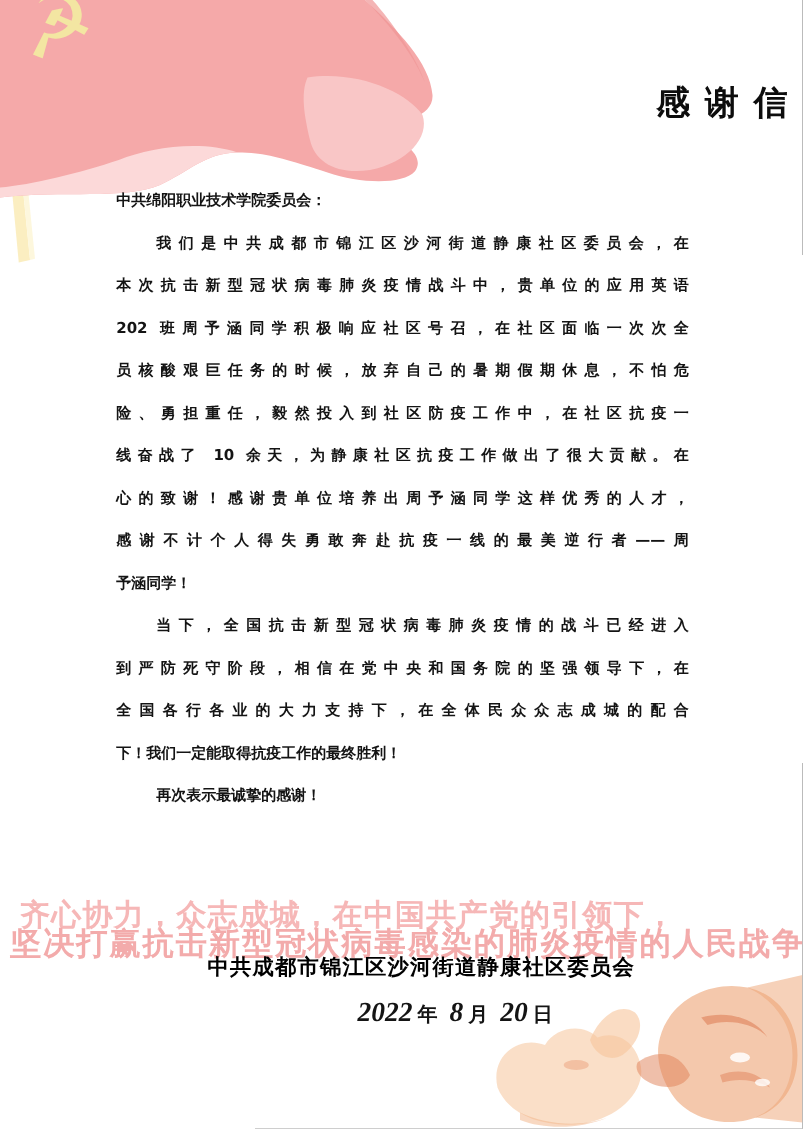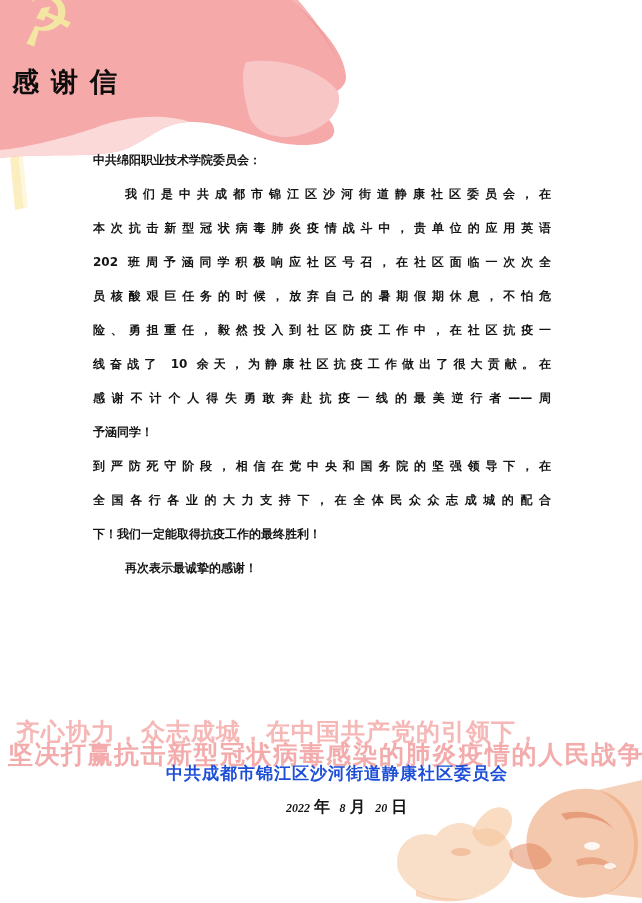--- a/index.html
+++ b/index.html
@@ -11,21 +11,21 @@
   
   .flag-wrap{position:absolute;left:0;top:0;width:360px;height:230px;z-index:1;}
   .emblem{
     position:absolute;left:16px;top:-12px;z-index:2;
     font-size:66px;color:#f3e6a2;transform:rotate(-14deg);
     font-family:"DejaVu Sans",sans-serif;line-height:1;
   }
   
   .title{
     position:absolute;left:0;top:64px;width:642px;z-index:3;
-    text-align:left;font-size:27px;font-weight:700;
+    text-align:right;font-size:27px;font-weight:700;
     letter-spacing:12px;padding-left:12px;box-sizing:border-box;color:#0d0d0d;
   }
   
   .body{
     position:absolute;left:93px;top:143px;width:458px;z-index:3;
     font-size:12px;font-weight:700;color:#141414;
   }
   .body-line{height:34px;line-height:34px;white-space:nowrap;}
   .body-line.justify{
     white-space:normal;
@@ -33,29 +33,29 @@
     text-justify:inter-character;
   }
   .body-line.indent{text-indent:32px;}
   
   .wm{position:absolute;z-index:2;font-weight:700;white-space:nowrap;}
   .wm1{left:16px;top:716px;font-size:24px;letter-spacing:1px;color:#f6b7b7;}
   .wm2{left:8px;top:738px;font-size:25px;letter-spacing:1.5px;color:#f3abab;}
   
   .signature{
     position:absolute;left:166px;top:762px;z-index:3;
-    font-size:17px;font-weight:700;letter-spacing:1px;color:#1d4ed8;white-space:nowrap;
+    font-size:17px;font-weight:700;letter-spacing:1px;color:#000000;white-space:nowrap;
   }
   .date{
     position:absolute;left:282px;top:797px;z-index:3;
     font-size:16px;font-weight:700;color:#141414;white-space:nowrap;
   }
   .date .num{
     font-family:"Liberation Serif",serif;font-style:italic;font-weight:700;
-    margin:0 4px;font-size:12px;text-align:right;
+    margin:0 4px;font-size:22px;text-align:right;
   }
   
   .hands{position:absolute;left:376px;top:774px;width:266px;height:129px;z-index:1;}
 </style>
 </head>
 <body>
 
 <div class="page">
 
   <div class="flag-wrap">
@@ -83,22 +83,24 @@
   <div class="title">感谢信</div>
 
   <div class="body" id="letter-body">
     <div class="body-line">中共绵阳职业技术学院委员会：</div>
   <div class="body-line justify indent">我们是中共成都市锦江区沙河街道静康社区委员会，在</div>
       <div class="body-line justify">本次抗击新型冠状病毒肺炎疫情战斗中，贵单位的应用英语</div>
       <div class="body-line justify">202 班周予涵同学积极响应社区号召，在社区面临一次次全</div>
       <div class="body-line justify">员核酸艰巨任务的时候，放弃自己的暑期假期休息，不怕危</div>
       <div class="body-line justify">险、勇担重任，毅然投入到社区防疫工作中，在社区抗疫一</div>
       <div class="body-line justify">线奋战了 10 余天，为静康社区抗疫工作做出了很大贡献。在</div>
+      <div class="body-line justify">心的致谢！感谢贵单位培养出周予涵同学这样优秀的人才，</div>
       <div class="body-line justify">感谢不计个人得失勇敢奔赴抗疫一线的最美逆行者——周</div>
       <div class="body-line">予涵同学！</div>
+      <div class="body-line justify indent">当下，全国抗击新型冠状病毒肺炎疫情的战斗已经进入</div>
       <div class="body-line justify">到严防死守阶段，相信在党中央和国务院的坚强领导下，在</div>
       <div class="body-line justify">全国各行各业的大力支持下，在全体民众众志成城的配合</div>
       <div class="body-line">下！我们一定能取得抗疫工作的最终胜利！</div>
       <div class="body-line indent">再次表示最诚挚的感谢！</div>
     </div>
 
   <div class="wm wm1">齐心协力，众志成城，在中国共产党的引领下，</div>
   <div class="wm wm2">坚决打赢抗击新型冠状病毒感染的肺炎疫情的人民战争</div>
 
   <div class="signature">中共成都市锦江区沙河街道静康社区委员会</div>

